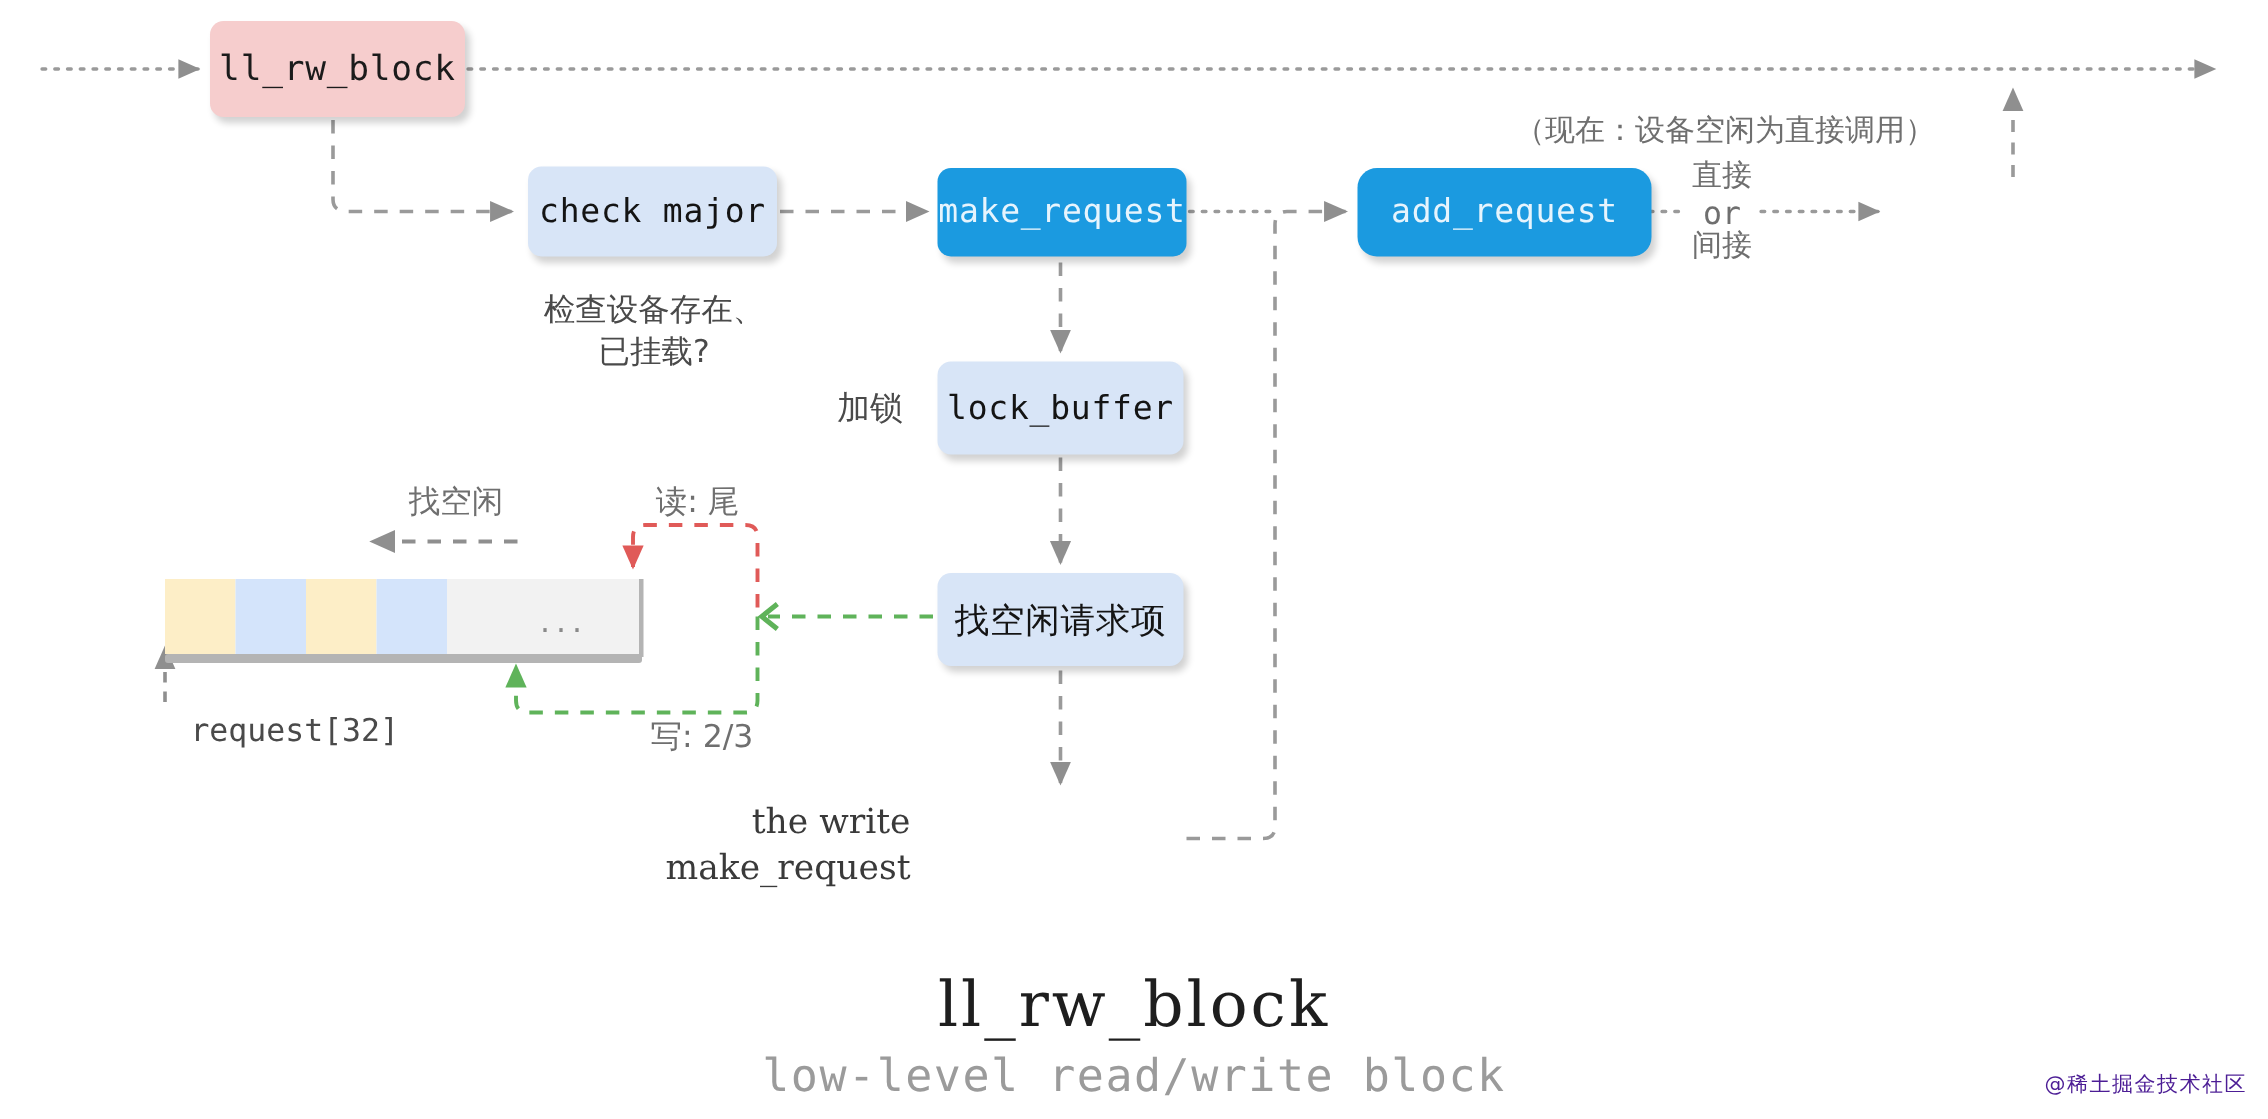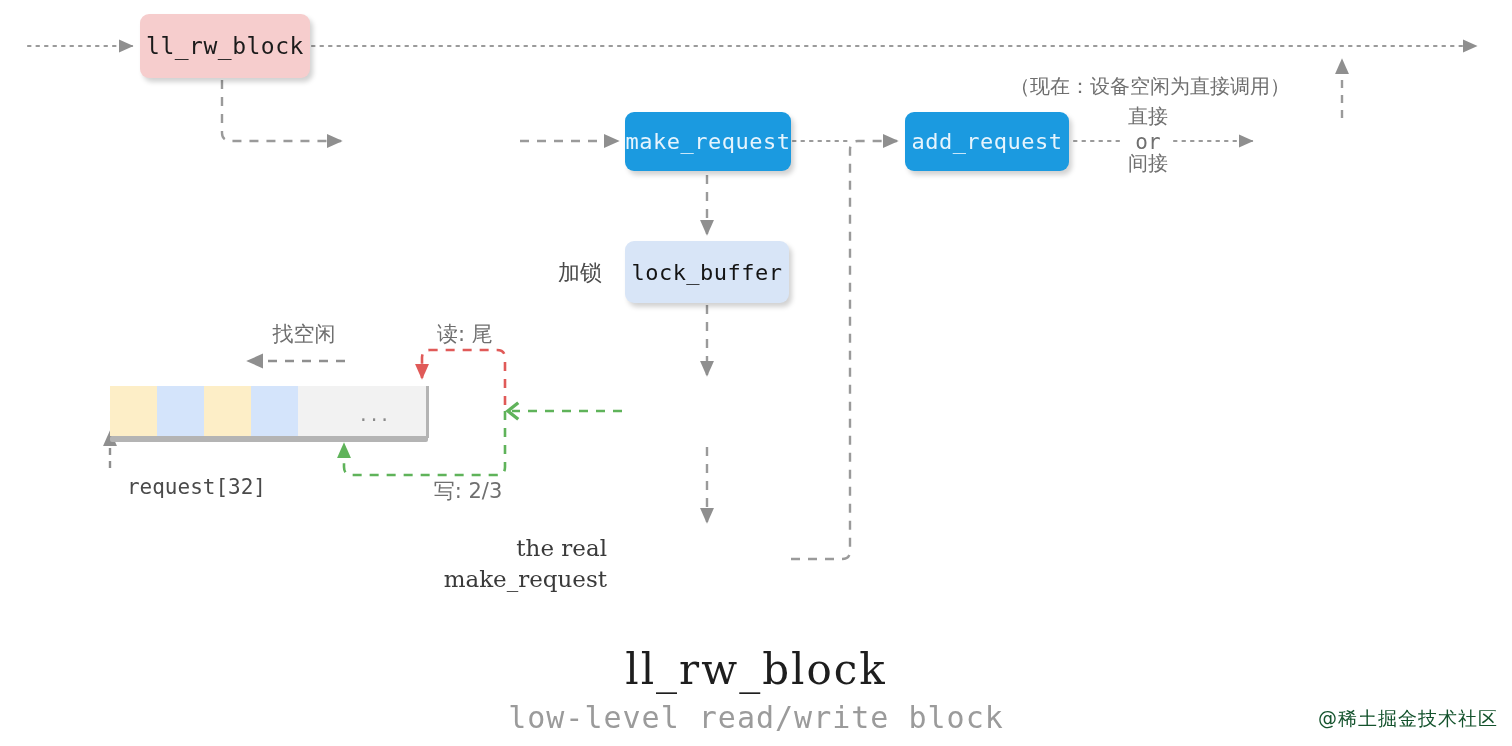--- a/index.html
+++ b/index.html
@@ -63,21 +63,21 @@
     font-size:42px;color:#1e1e1e;letter-spacing:2px;
   }
   #footSub{
     margin-top:6px;
     font-family:"DejaVu Sans Mono","Liberation Mono",monospace;
     font-size:30px;color:#9b9b9b;letter-spacing:1px;
   }
   #watermark{
     position:absolute;right:14px;bottom:14px;
     font-family:"DejaVu Sans","Liberation Sans",sans-serif;
-    font-size:19px;color:#14532d;letter-spacing:1px;z-index:5;
+    font-size:14px;color:#4c1d95;letter-spacing:1px;z-index:5;
   }
 </style>
 </head>
 <body>
 
 <div id="stage">
 
   <svg id="wires" viewBox="0 0 1512 746">
     <defs>
       <marker id="ah-gray" viewBox="0 0 10 10" refX="8.5" refY="5" markerWidth="7" markerHeight="7" orient="auto-start-reverse">
@@ -124,49 +124,57 @@
     <path d="M622,411 L512,411" fill="none" stroke="#5fb35a" stroke-width="2.6" stroke-dasharray="9 8" marker-end="url(#ah-green-open)"></path>
     <path d="M505,411 L505,467 Q505,475 497,475 L352,475 Q344,475 344,467 L344,444" fill="none" stroke="#5fb35a" stroke-width="2.6" stroke-dasharray="9 8" marker-end="url(#ah-green)"></path>
 
     <path d="M505,405 L505,358 Q505,350 497,350 L430,350 Q422,350 422,358 L422,378" fill="none" stroke="#e05a58" stroke-width="2.6" stroke-dasharray="9 8" marker-end="url(#ah-red)"></path>
   </svg>
 
   <div class="node mono n-pink" style="left:140px;top:14px;width:170px;height:64px;font-size:23px;">
     <span>ll_rw_block</span>
   </div>
 
+  <div class="node mono n-lblue" style="left:352px;top:111px;width:166px;height:60px;font-size:22px;">
+    <span>check major</span>
+  </div>
 
   <div class="node mono n-blue" style="left:625px;top:112px;width:166px;height:59px;font-size:22px;">
     <span>make_request</span>
   </div>
 
-  <div class="node mono n-blue" style="left:905px;top:112px;width:164px;height:59px;font-size:22px;">
+  <div class="node mono n-blue" style="left:905px;top:112px;width:196px;height:59px;font-size:22px;border-radius:13px;">
     <span>add_request</span>
   </div>
 
 
   <div class="node mono n-lblue" style="left:625px;top:241px;width:164px;height:62px;font-size:22px;">
     <span>lock_buffer</span>
   </div>
 
-
-
+  <div class="node cjk n-lblue" style="left:625px;top:382px;width:164px;height:62px;font-size:23px;">
+    <span>找空闲请求项</span>
+  </div>
+
+
+  <div class="label dark center" style="left:340px;top:192px;width:192px;font-size:21px;">检查设备存在、
+已挂载?</div>
 
   <div class="label center" style="left:1000px;top:73px;width:300px;font-size:20px;">（现在：设备空闲为直接调用）</div>
 
   <div class="label center" style="left:1098px;top:103px;width:100px;font-size:20px;">直接</div>
 
   <div class="label center mono" style="left:1114px;top:128px;width:68px;font-size:21px;">or</div>
 
   <div class="label center" style="left:1098px;top:150px;width:100px;font-size:20px;">间接</div>
 
   <div class="label dark right" style="left:480px;top:258px;width:122px;font-size:22px;">加锁</div>
 
 
-  <div class="label serif right" style="left:380px;top:533px;width:227px;font-size:23px;line-height:1.33;">the real
+  <div class="label serif right" style="left:380px;top:533px;width:227px;font-size:23px;line-height:1.33;">the write
 make_request</div>
 
   <div class="label center" style="left:247px;top:320px;width:114px;font-size:21px;">找空闲</div>
 
   <div class="label center" style="left:410px;top:320px;width:110px;font-size:21px;">读: 尾</div>
 
   <div class="label center" style="left:400px;top:477px;width:136px;font-size:21px;">写: 2/3</div>
 
   <div class="label dark mono" style="left:46px;top:473px;width:220px;font-size:21px;">request[32]</div>
 

